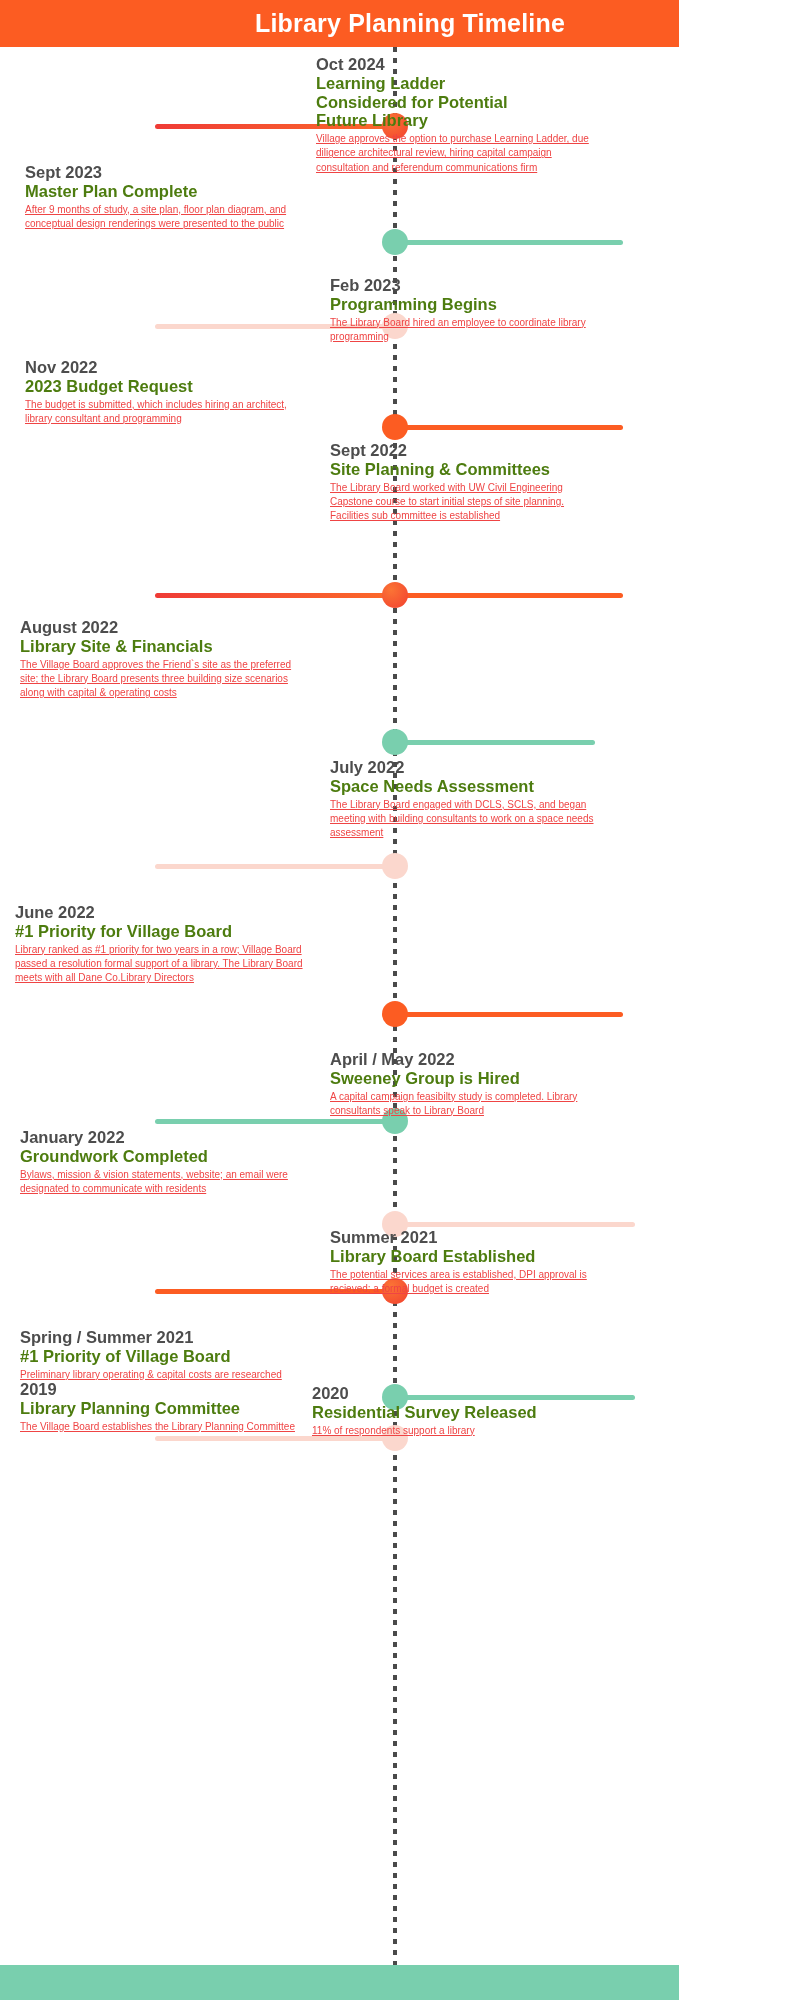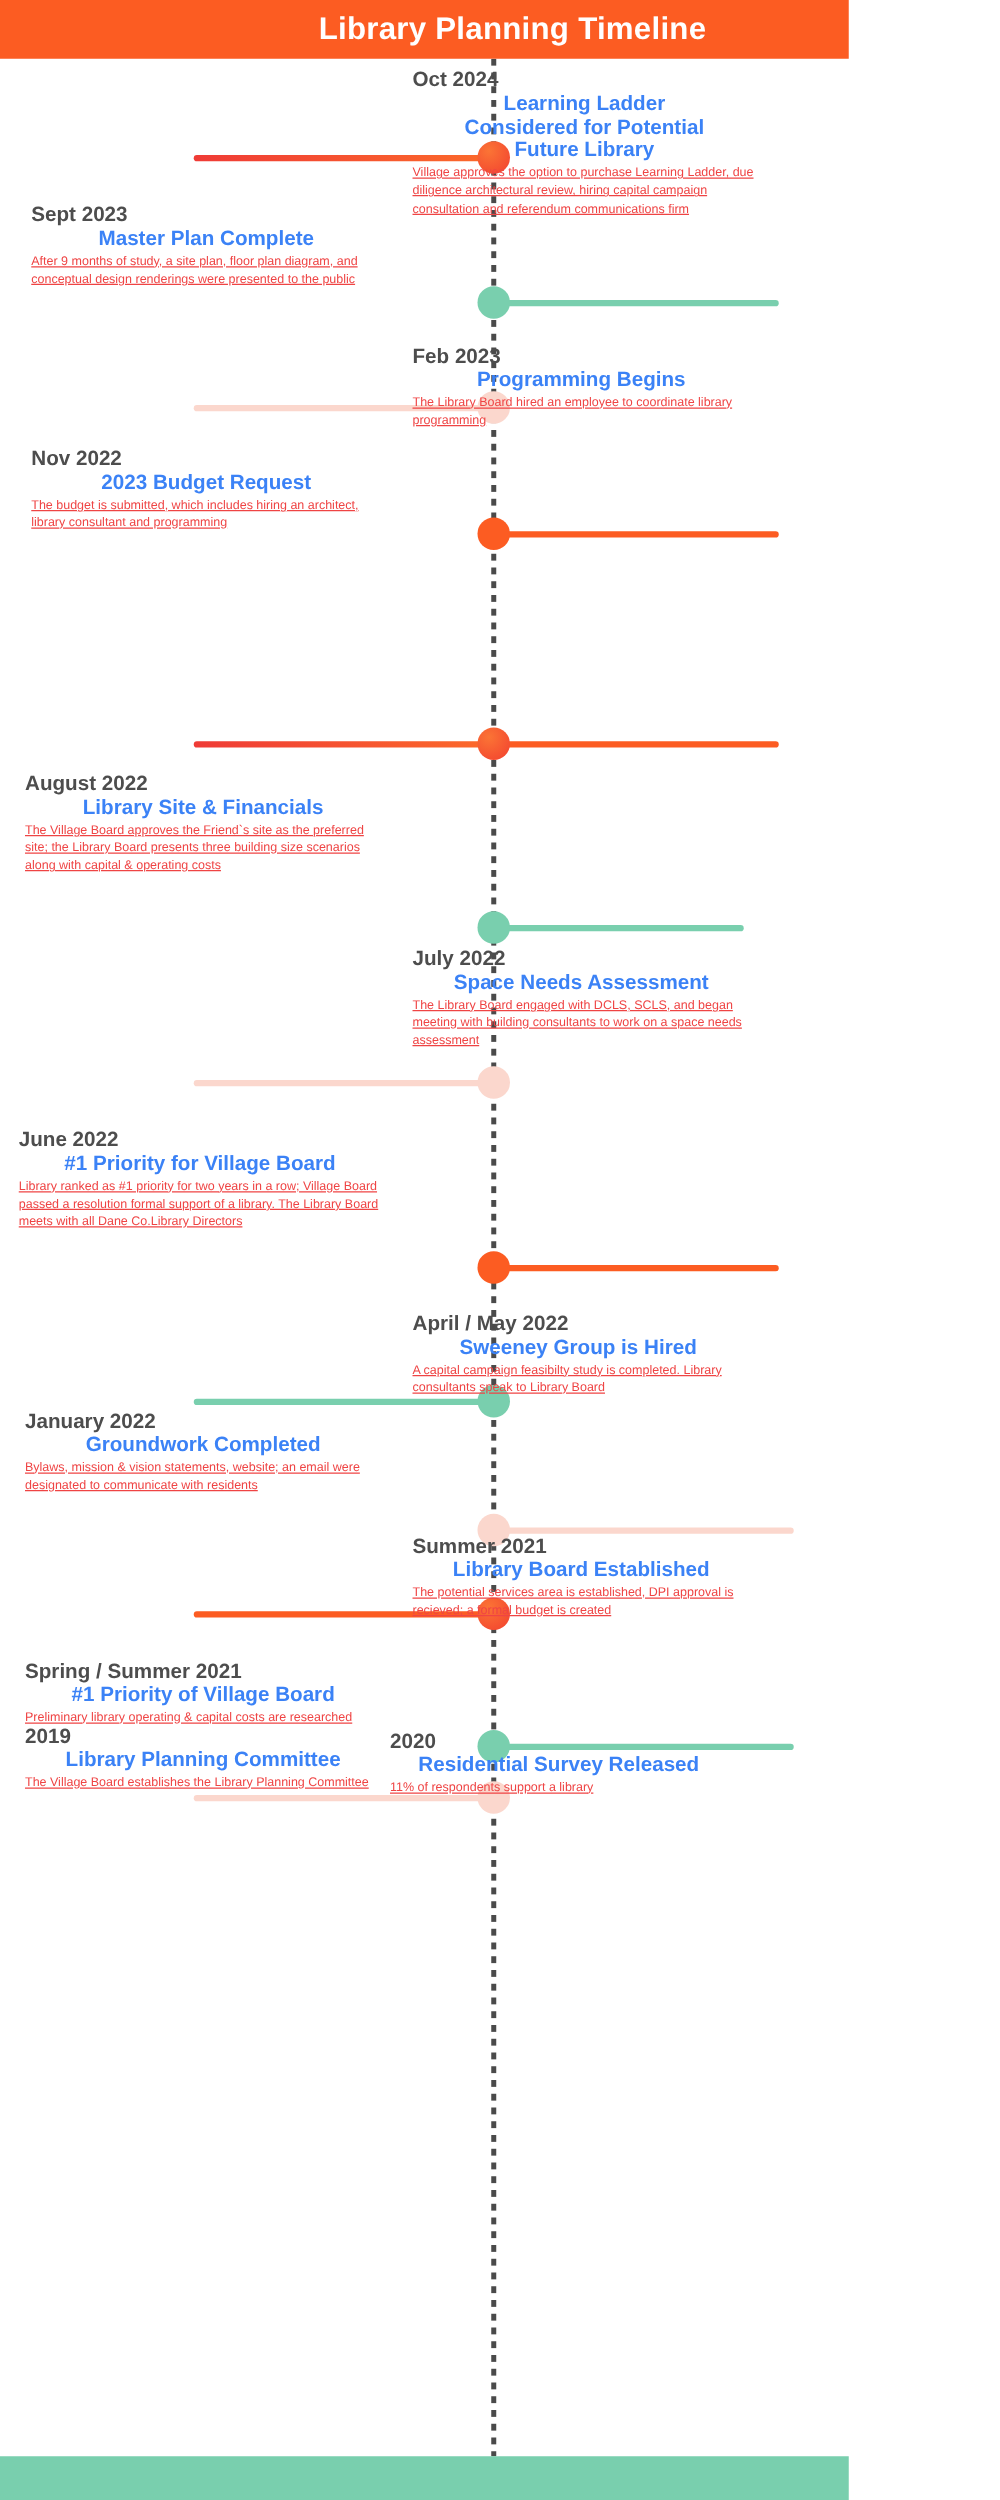--- a/index.html
+++ b/index.html
@@ -99,23 +99,22 @@
     font-size: 16.5px;
     font-weight: bold;
     line-height: 1.14;
     color: #4d4d4d;
     white-space: nowrap;
   }
   .entry .title {
     font-size: 16.5px;
     font-weight: bold;
     line-height: 1.14;
-    color: #3b82f6;
+    color: #4d7c0f;
     margin-bottom: 2px;
-    text-align: center;
   }
   .entry .body {
     font-size: 10px;
     line-height: 1.42;
     color: #ef4444;
     font-weight: normal;
     text-decoration: underline;
   }
 </style>
 </head>
@@ -151,21 +150,21 @@
     <div class="dot" style="position: absolute; width: 26px; height: 26px; border-radius: 50%; left: 382px; top: 414px; background: rgb(252, 92, 34);"></div>
     <div class="dot" style="position: absolute; width: 26px; height: 26px; border-radius: 50%; left: 382px; top: 582px; background: radial-gradient(circle at 35% 30%, rgb(251, 116, 53), rgb(242, 64, 47));"></div>
     <div class="dot" style="position: absolute; width: 26px; height: 26px; border-radius: 50%; left: 382px; top: 729px; background: rgb(121, 207, 174);"></div>
     <div class="dot" style="position: absolute; width: 26px; height: 26px; border-radius: 50%; left: 382px; top: 853px; background: rgb(251, 215, 205);"></div>
     <div class="dot" style="position: absolute; width: 26px; height: 26px; border-radius: 50%; left: 382px; top: 1001px; background: rgb(252, 92, 34);"></div>
     <div class="dot" style="position: absolute; width: 26px; height: 26px; border-radius: 50%; left: 382px; top: 1108px; background: rgb(121, 207, 174);"></div>
     <div class="dot" style="position: absolute; width: 26px; height: 26px; border-radius: 50%; left: 382px; top: 1211px; background: rgb(251, 215, 205);"></div>
     <div class="dot" style="position: absolute; width: 26px; height: 26px; border-radius: 50%; left: 382px; top: 1278px; background: radial-gradient(circle at 35% 30%, rgb(251, 116, 53), rgb(242, 64, 47));"></div>
     <div class="dot" style="position: absolute; width: 26px; height: 26px; border-radius: 50%; left: 382px; top: 1384px; background: rgb(121, 207, 174);"></div>
     <div class="dot" style="position: absolute; width: 26px; height: 26px; border-radius: 50%; left: 382px; top: 1425px; background: rgb(251, 215, 205);"></div>
-    <div class="entry right" style="position: absolute; top: 55px; width: 275px; left: 330px;">
+    <div class="entry right" style="position: absolute; top: 55px; width: 275px; left: 316px;">
       <div class="date">Oct 2024</div>
       <div class="title">
         <div>Learning Ladder</div>
         <div>Considered for Potential</div>
         <div>Future Library</div>
       </div>
       <div class="body">Village approves the option to purchase Learning Ladder, due diligence architectural review, hiring capital campaign consultation and referendum communications firm</div>
     </div>
     <div class="entry left" style="position: absolute; top: 163px; width: 280px; left: 25px;">
       <div class="date">Sept 2023</div>
@@ -175,20 +174,25 @@
     <div class="entry right" style="position: absolute; top: 276px; width: 270px; left: 330px;">
       <div class="date">Feb 2023</div>
       <div class="title">Programming Begins</div>
       <div class="body">The Library Board hired an employee to coordinate library programming</div>
     </div>
     <div class="entry left" style="position: absolute; top: 358px; width: 280px; left: 25px;">
       <div class="date">Nov 2022</div>
       <div class="title">2023 Budget Request</div>
       <div class="body">The budget is submitted, which includes hiring an architect, library consultant and programming</div>
     </div>
+    <div class="entry right" style="position: absolute; top: 441px; width: 270px; left: 330px;">
+      <div class="date">Sept 2022</div>
+      <div class="title">Site Planning &amp; Committees</div>
+      <div class="body">The Library Board worked with UW Civil Engineering Capstone course to start initial steps of site planning. Facilities sub committee  is established</div>
+    </div>
     <div class="entry left" style="position: absolute; top: 618px; width: 285px; left: 20px;">
       <div class="date">August 2022</div>
       <div class="title">Library Site &amp; Financials</div>
       <div class="body">The Village Board approves the Friend`s site as the preferred site; the Library Board presents three building size scenarios along with capital &amp; operating costs</div>
     </div>
     <div class="entry right" style="position: absolute; top: 758px; width: 270px; left: 330px;">
       <div class="date">July 2022</div>
       <div class="title">Space Needs Assessment</div>
       <div class="body">The Library Board engaged with DCLS, SCLS, and began meeting with building consultants to work on a space needs assessment</div>
     </div>

